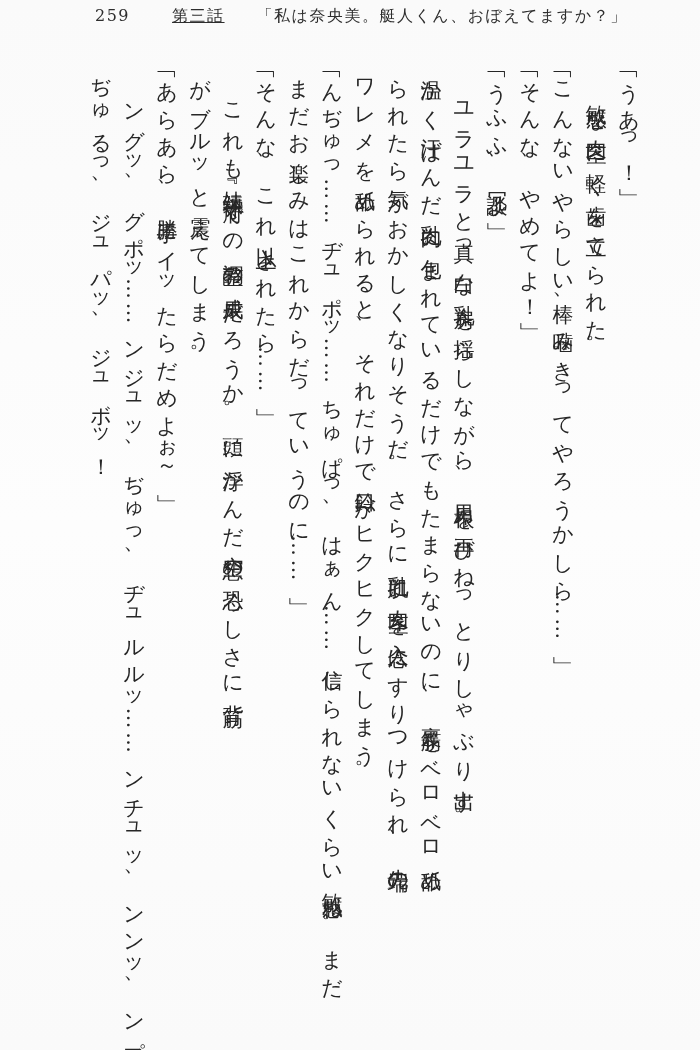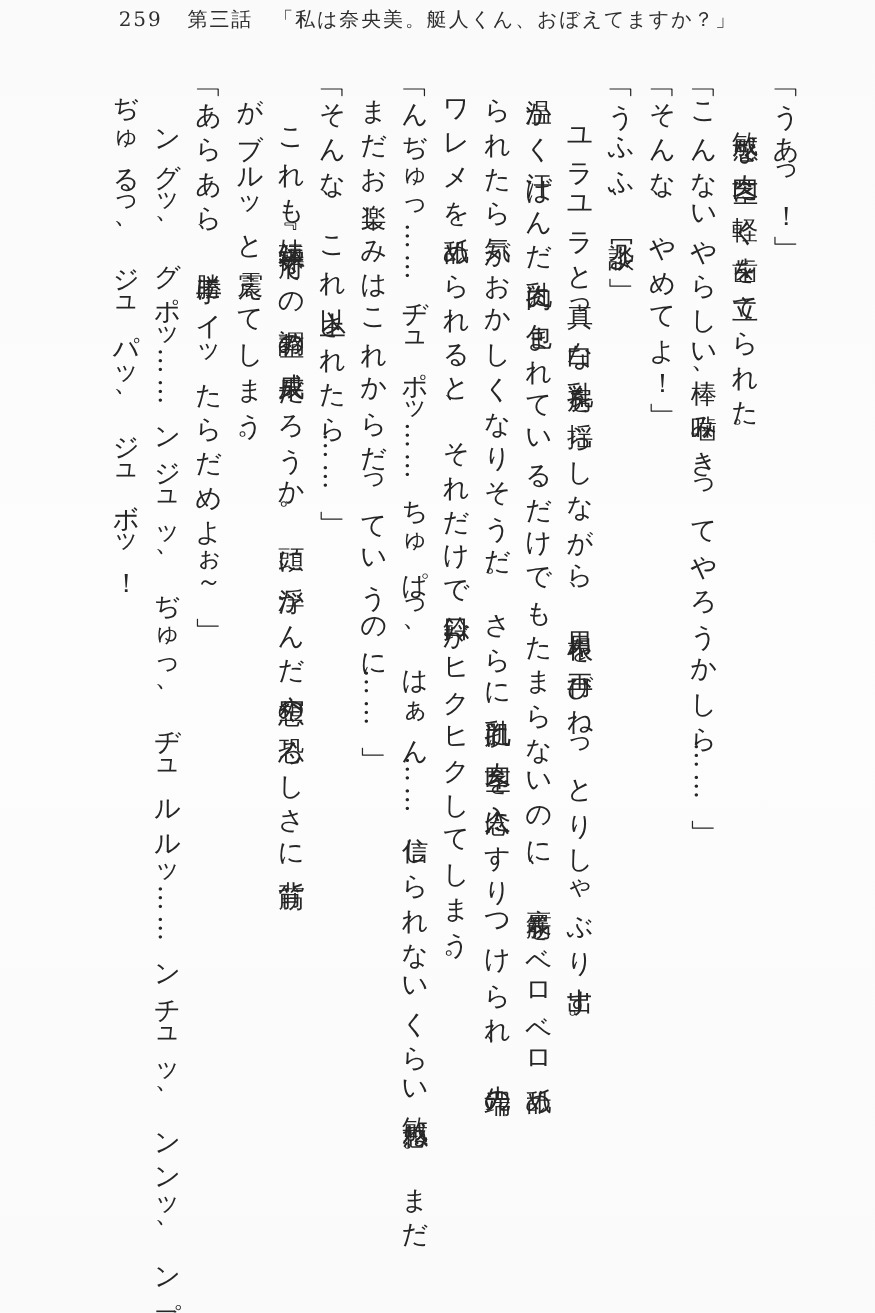--- a/index.html
+++ b/index.html
@@ -22,22 +22,22 @@
   }
   .running-header {
     position: absolute;
     top: 6px;
     left: 95px;
     font-size: 16px;
     letter-spacing: 1.5px;
     white-space: nowrap;
     color: #2e2e2e;
   }
-  .chapter-label { margin-left: 20px; }
-  .chapter-title { margin-left: 16px; }
+  .chapter-label { margin-left: 42px; text-decoration: underline; }
+  .chapter-title { margin-left: 32px; }
   .vtext {
     position: absolute;
     top: 64px;
     right: 55px;
     height: 945px;
     writing-mode: vertical-rl;
     text-orientation: mixed;
     font-size: 21px;
     line-height: 33px;
     letter-spacing: 3.5px;

